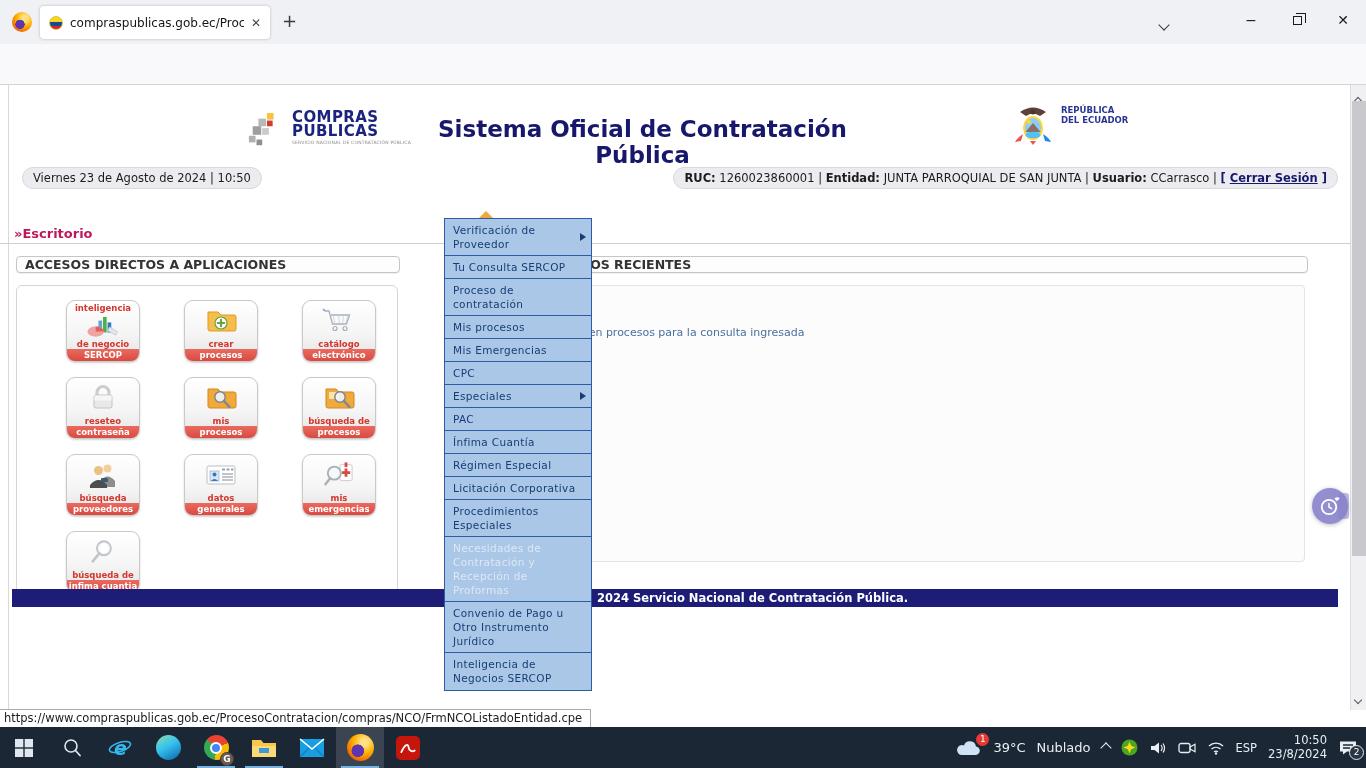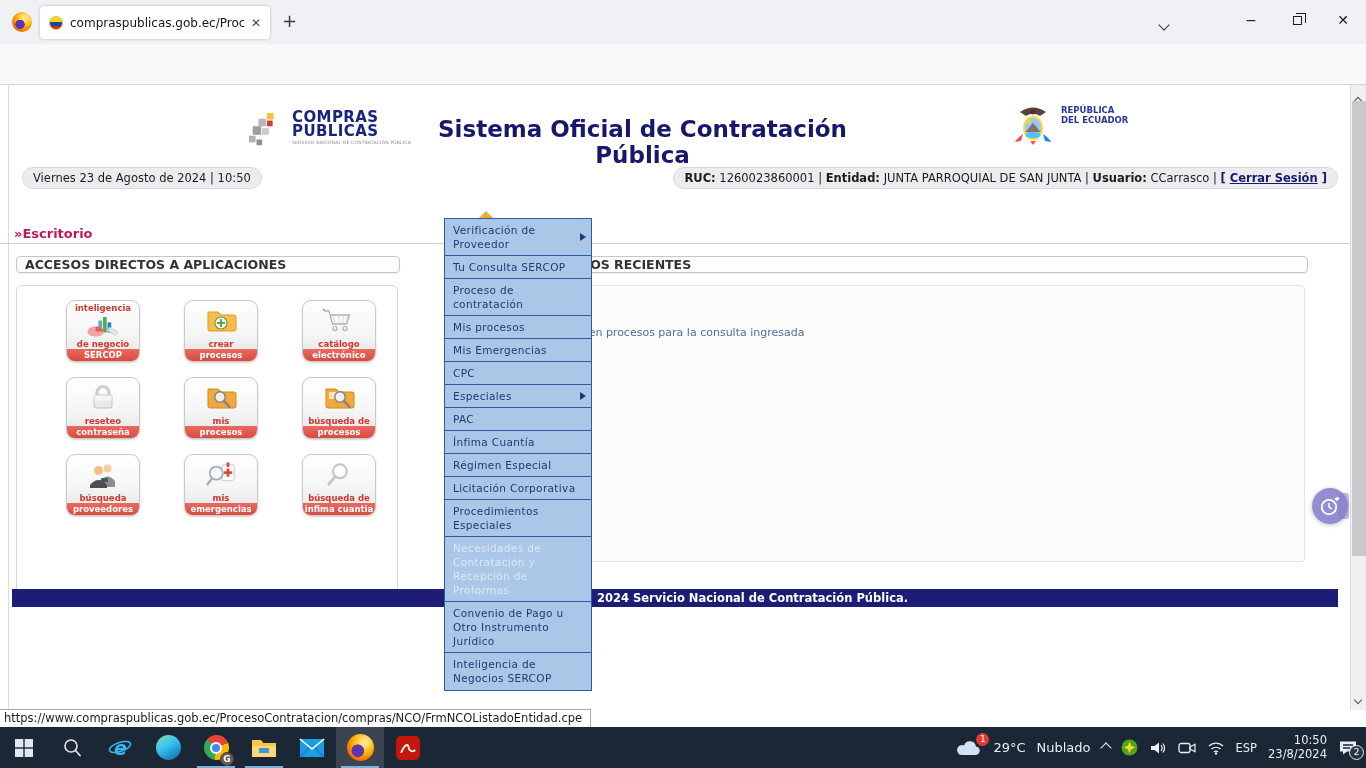--- a/index.html
+++ b/index.html
@@ -363,20 +363,36 @@
                 <circle cx="13.5" cy="9.5" r="4.5" fill="#eec084"></circle>
                 <path d="M5 24 q8.5 -10 17 0 v3 H5 Z" fill="#4e4e4e"></path>
                 <path d="M12 15 l1.5 3 1.5 -3 z" fill="#fff"></path>
                 <rect x="16" y="17" width="7" height="4" rx="1" fill="#3d5a73"></rect>
               </svg>
           </div>
           <div class="tile-label">búsqueda</div>
           <div class="tile-band">proveedores</div>
         </div>
 
+        <div class="tile">
+          <div class="tile-icon">
+            <svg width="36" height="26" viewBox="0 0 36 26">
+                <rect x="4" y="4" width="28" height="18" rx="1.5" fill="#fff" stroke="#b9bfc6"></rect>
+                <rect x="7" y="9" width="9" height="10" fill="#d7e7f5" stroke="#9cb8d0" stroke-width=".8"></rect>
+                <circle cx="11.5" cy="12.5" r="2" fill="#3a77b5"></circle>
+                <path d="M8 19 q3.5 -4 7 0 z" fill="#3a77b5"></path>
+                <rect x="19" y="6.5" width="3" height="2" fill="#9aa4ae"></rect>
+                <rect x="23.5" y="6.5" width="3" height="2" fill="#9aa4ae"></rect>
+                <rect x="28" y="6.5" width="2.5" height="2" fill="#9aa4ae"></rect>
+                <path d="M19 12 h11 M19 15 h11 M19 18 h11" stroke="#aab2ba" stroke-width="1.6"></path>
+              </svg>
+          </div>
+          <div class="tile-label">datos</div>
+          <div class="tile-band">generales</div>
+        </div>
 
         <div class="tile">
           <div class="tile-icon">
             <svg width="36" height="28" viewBox="0 0 36 30">
                 <rect x="19" y="4" width="13" height="17" rx="1.5" fill="#fff" stroke="#c9c9c9"></rect>
                 <rect x="24" y="1.5" width="3" height="5" fill="#d94a40"></rect>
                 <path d="M25.5 8 v9 M21 12.5 h9" stroke="#d94a40" stroke-width="3"></path>
                 <circle cx="13" cy="13" r="7" fill="#f4f8fb" fill-opacity=".85" stroke="#a8b0b8" stroke-width="2"></circle>
                 <path d="M8.5 18.5 L3.5 25" stroke="#a8b0b8" stroke-width="2.6" stroke-linecap="round"></path>
               </svg>
@@ -473,21 +489,21 @@
         </span>
     </div>
 
     <div id="tray">
       <span class="tray-item">
         <svg width="28" height="18" viewBox="0 0 28 18">
             <path d="M8 16 a5 5 0 1 1 2-9.6 A6.2 6.2 0 0 1 22 7.5 a4.2 4.2 0 0 1 -1 8.5 Z" fill="#cfe3f5"></path>
           </svg>
         <span class="badge-red">1</span>
       </span>
-      <span class="tray-text">29°C</span>
+      <span class="tray-text">39°C</span>
       <span class="tray-text">Nublado</span>
       <span class="tray-item">
           <span class="chev chev-up" style="border-color:#e9eef4;"></span>
         </span>
       <span class="tray-item avshield-wrap">
         <svg width="17" height="17" viewBox="0 0 16 16">
             <circle cx="8" cy="8" r="7.5" fill="#4ca621"></circle>
             <path d="M8 2.5 L9.6 6.4 13.5 8 9.6 9.6 8 13.5 6.4 9.6 2.5 8 6.4 6.4 Z" fill="#ffd81e"></path>
           </svg>
       </span>

